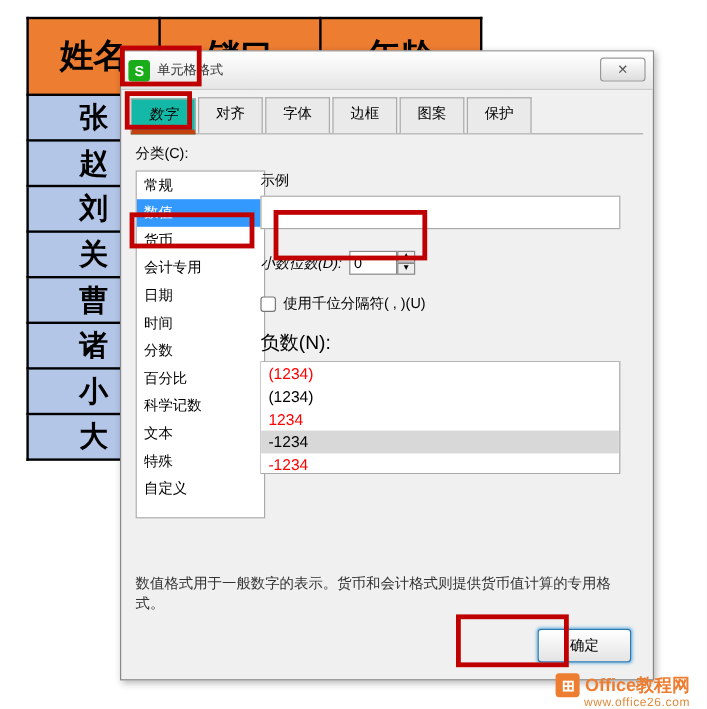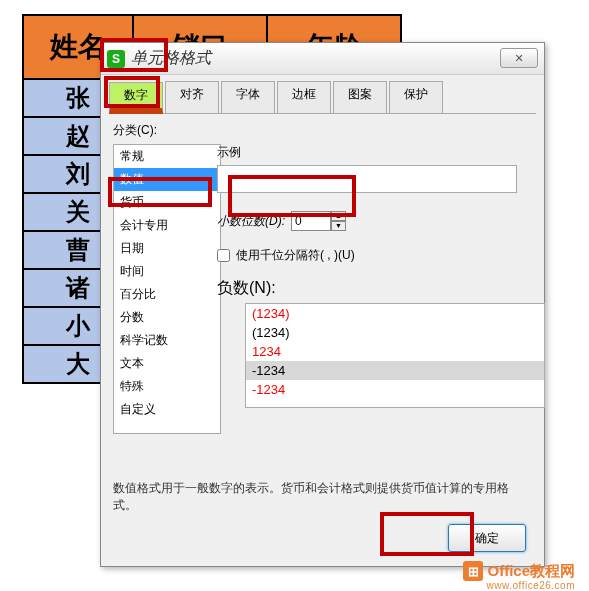--- a/index.html
+++ b/index.html
@@ -6,26 +6,26 @@
     body { font-family: "Microsoft YaHei", SimSun, sans-serif; font-size: 13px; background: #fff; width: 589px; height: 591px; position: relative; overflow: hidden; }
     
     .sheet { position: absolute; top: 14px; left: 22px; width: 380px; }
     .sheet table { border-collapse: collapse; width: 100%; }
     .sheet th { background: #ed7d31; font-size: 28px; font-weight: bold; padding: 12px 4px; border: 2px solid #000; height: 56px; }
     .sheet td { background: #b4c6e7; font-size: 24px; font-weight: bold; text-align: center; border: 2px solid #000; height: 38px; width: 110px; }
     
     .dialog { position: absolute; top: 42px; left: 100px; width: 445px; height: 525px; background: #f0f0f0; border: 1px solid #888; box-shadow: 2px 2px 6px rgba(0,0,0,0.3); }
     .titlebar { height: 32px; background: linear-gradient(#fff,#e6e6e6); border-bottom: 1px solid #ccc; display: flex; align-items: center; padding: 0 6px; position: relative; }
     .title-icon { width: 18px; height: 18px; background: #1aad19; border-radius: 3px; margin-right: 6px; display: flex; align-items: center; justify-content: center; color: #fff; font-size: 12px; font-weight: bold; }
-    .titlebar-text { font-size: 16px; color: #333; font-style: italic; }
+    .titlebar-text { font-size: 11px; color: #333; }
     .close-btn { position: absolute; right: 6px; top: 5px; width: 38px; height: 20px; border: 1px solid #999; border-radius: 3px; background: linear-gradient(#fff,#ddd); display: flex; align-items: center; justify-content: center; font-size: 11px; color: #555; }
     
     .tabstrip { display: flex; margin: 6px 8px 0; border-bottom: 1px solid #aaa; }
     .tab { padding: 4px 14px; border: 1px solid #aaa; border-bottom: none; background: #eaeaea; margin-right: 2px; font-size: 12px; cursor: pointer; }
-    .tab.active { background: #bef264; position: relative; top: 1px; border-bottom: 6px solid #c2410c; }
+    .tab.active { background: #14b8a6; position: relative; top: 1px; border-bottom: 4px solid #c2410c; font-style: italic; }
     
     .body { padding: 8px 12px; height: 410px; position: relative; }
     .cat-label { font-size: 12px; margin-bottom: 4px; }
     .cat-list { position: absolute; left: 12px; top: 30px; width: 108px; height: 290px; border: 1px solid #aaa; background: #fff; overflow: auto; }
     .cat-item { padding: 3px 6px; font-size: 12px; cursor: pointer; }
     .cat-item.selected { background: #3399ff; color: #fff; }
     
     .right-pane { position: absolute; left: 116px; top: 30px; width: 300px; }
     .example-label { font-size: 12px; margin-bottom: 4px; }
     .example-box { height: 28px; border: 1px solid #aaa; background: #fff; margin-bottom: 18px; }
@@ -35,21 +35,21 @@
     .spinner { width: 55px; height: 20px; display: flex; }
     .spinner input { width: 40px; height: 20px; border: 1px solid #888; padding: 0 3px; font-size: 12px; }
     .spinner-btns { width: 15px; display: flex; flex-direction: column; }
     .spin-up, .spin-down { flex: 1; border: 1px solid #888; background: #eee; font-size: 7px; line-height: 8px; text-align: center; cursor: pointer; }
     
     .thou-row { display: flex; align-items: center; margin-bottom: 14px; }
     .thou-row input[type=checkbox] { margin-right: 6px; }
     .thou-row label { font-size: 12px; }
     
     .neg-label { font-size: 16px; margin-bottom: 4px; }
-    .neg-list { width: 300px; height: 105px; border: 1px solid #aaa; background: #fff; overflow: auto; margin-left: 28px; }
+    .neg-list { width: 300px; height: 94px; border: 1px solid #aaa; background: #fff; overflow: auto; }
     .neg-item { padding: 2px 6px; font-size: 13px; }
     .neg-red { color: #ff0000; }
     .neg-black { color: #000; }
     .neg-sel { background: #d8d8d8; }
     
     .desc { position: absolute; left: 12px; bottom: 10px; width: 410px; font-size: 12px; color: #333; }
     
     .buttons { position: absolute; bottom: 14px; right: 18px; display: flex; gap: 28px; }
     .dlg-btn { width: 78px; height: 28px; border: 1px solid #888; background: linear-gradient(#fff,#e4e4e4); font-size: 12px; cursor: pointer; border-radius: 3px; }
     .dlg-btn.primary { border: 1px solid #2a7ab0; box-shadow: 0 0 3px #4aa3e0; }
@@ -124,22 +124,22 @@
 
   <div class="body">
     <div class="cat-label">分类(C):</div>
     <div class="cat-list">
       <div class="cat-item">常规</div>
       <div class="cat-item selected">数值</div>
       <div class="cat-item">货币</div>
       <div class="cat-item">会计专用</div>
       <div class="cat-item">日期</div>
       <div class="cat-item">时间</div>
+      <div class="cat-item">分数</div>
       <div class="cat-item">百分比</div>
-      <div class="cat-item">分数</div>
       <div class="cat-item">科学记数</div>
       <div class="cat-item">文本</div>
       <div class="cat-item">特殊</div>
       <div class="cat-item">自定义</div>
     </div>
 
     <div class="right-pane">
       <div class="example-label">示例</div>
       <div class="example-box"></div>
 

